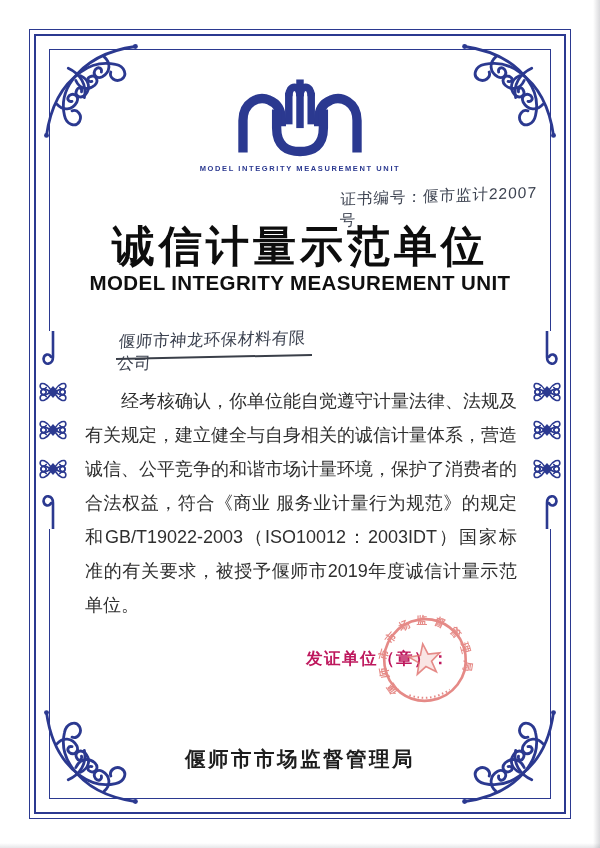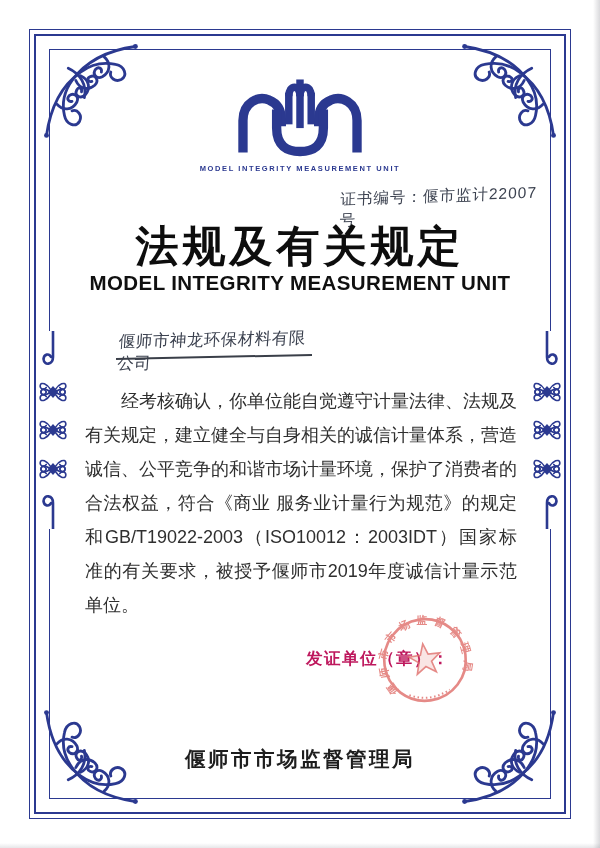--- a/index.html
+++ b/index.html
@@ -175,21 +175,21 @@
     <line x1="75" y1="8" x2="75" y2="60" stroke-width="8"></line>
     <line x1="87" y1="22" x2="87" y2="56" stroke-width="8"></line>
   </svg>
   <div class="logo-caption">MODEL INTEGRITY MEASUREMENT UNIT</div>
 </div>
 
 <div class="cert-no">
   <span>证书编号：</span><span>偃市监计22007号</span>
 </div>
 
-<div class="title-cn">法规及有关规定</div>
+<div class="title-cn">诚信计量示范单位</div>
 <div class="title-en">MODEL INTEGRITY MEASUREMENT UNIT</div>
 
 <div class="company">偃师市神龙环保材料有限公司</div>
 <div class="company-underline"></div>
 
 <p class="body-text">经考核确认，你单位能自觉遵守计量法律、法规及有关规定，建立健全与自身相关的诚信计量体系，营造诚信、公平竞争的和谐市场计量环境，保护了消费者的合法权益，符合《商业 服务业计量行为规范》的规定和GB/T19022-2003（ISO10012：2003IDT）国家标准的有关要求，被授予偃师市2019年度诚信计量示范单位。</p>
 
 <div class="issuer-label">发证单位（章）：</div>
 
 <div class="seal">

